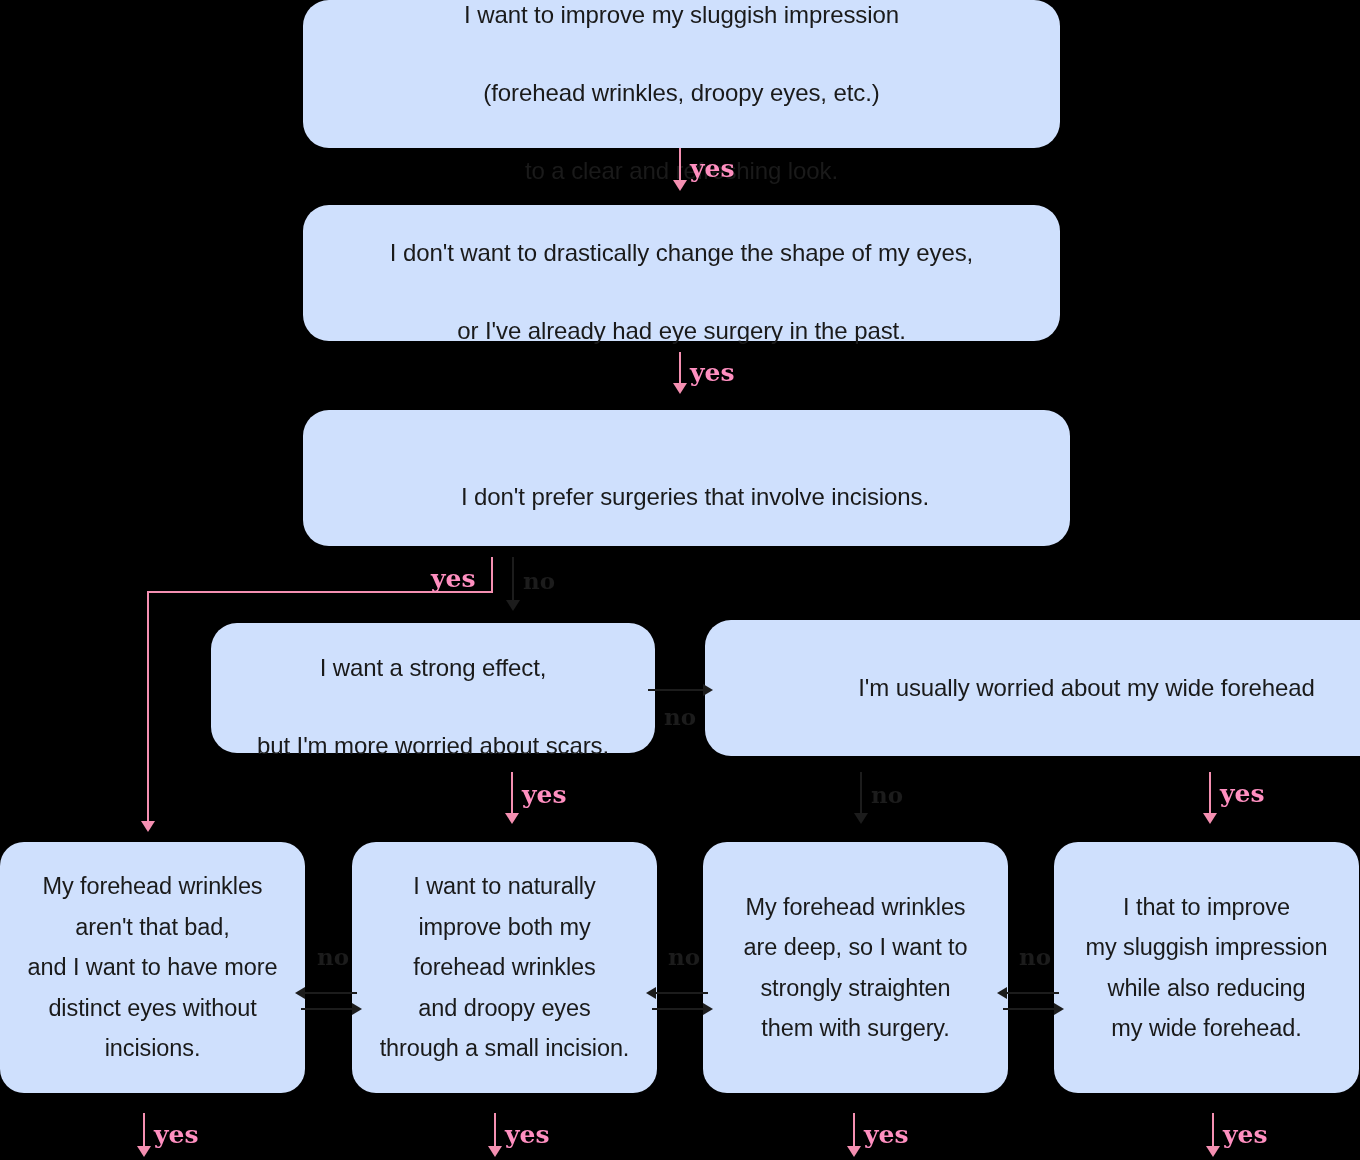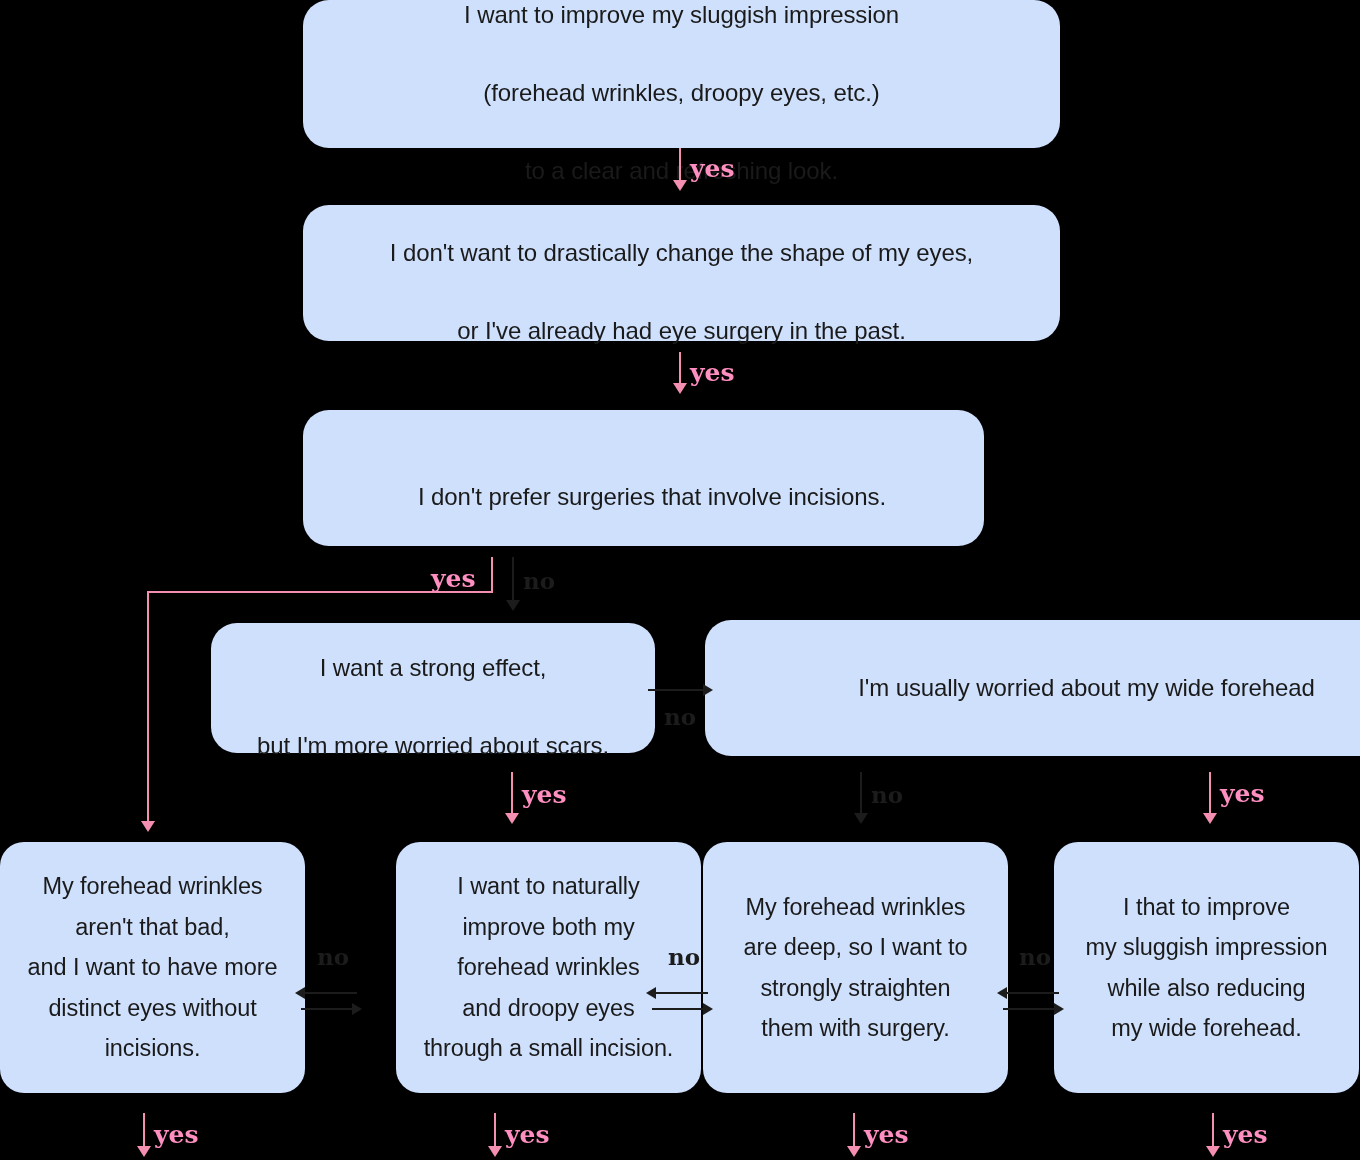--- a/index.html
+++ b/index.html
@@ -113,21 +113,21 @@
     <div>
       <span>I don't want to drastically change the shape of my eyes,</span><br>
       <span>or </span><b>I've already had eye surgery in the past.</b>
     </div>
   </div>
 
   <div class="vline" style="left:679px; top:352px; height:34px;"></div>
   <div class="arrow-down" style="left:673px; top:383px;"></div>
   <div class="elabel yes" style="left:690px; top:360px;">yes</div>
 
-  <div class="node" style="left:303px; top:410px; width:681px; height:136px;padding-left:31px;">
+  <div class="node" style="left:303px; top:410px; width:767px; height:136px;padding-left:31px;">
     <div>
       <span>I </span><b>don't prefer</b><span> surgeries that </span><b>involve incisions.</b>
     </div>
   </div>
 
   <div class="vline" style="left:491px; top:557px; height:36px;"></div>
   <div class="hline" style="left:147px; top:591px; width:346px;"></div>
   <div class="vline" style="left:147px; top:591px; height:233px;"></div>
   <div class="arrow-down" style="left:141px; top:821px;"></div>
   <div class="elabel yes" style="left:431px; top:566px;">yes</div>
@@ -166,21 +166,21 @@
   <div class="elabel yes" style="left:1220px; top:781px;">yes</div>
 
   <div class="node small" style="left:0px; top:842px; width:305px; height:251px;">
     <div>My forehead wrinkles
 aren't that bad,
 and I want to have more
 distinct eyes without
 incisions.</div>
   </div>
 
-  <div class="node small" style="left:352px; top:842px; width:305px; height:251px;margin-left:44px;">
+  <div class="node small" style="left:352px; top:842px; width:305px; height:251px;">
     <div>I want to naturally
 improve both my
 forehead wrinkles
 and droopy eyes
 through a small incision.</div>
   </div>
 
   <div class="node small" style="left:703px; top:842px; width:305px; height:251px;">
     <div>My forehead wrinkles
 are deep, so I want to

